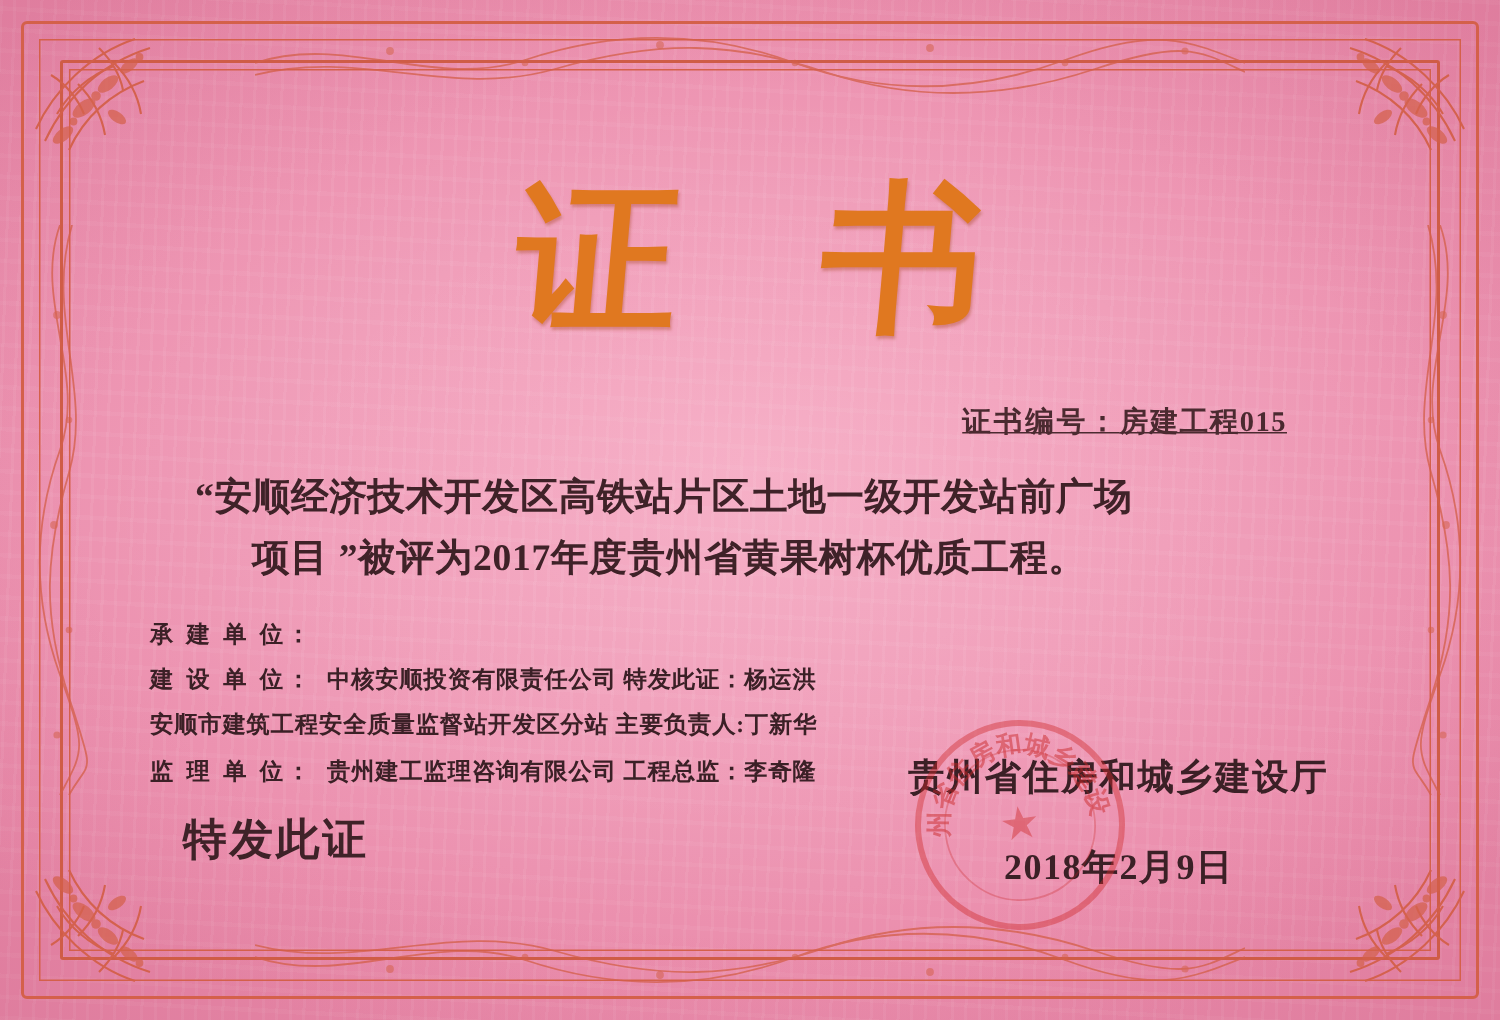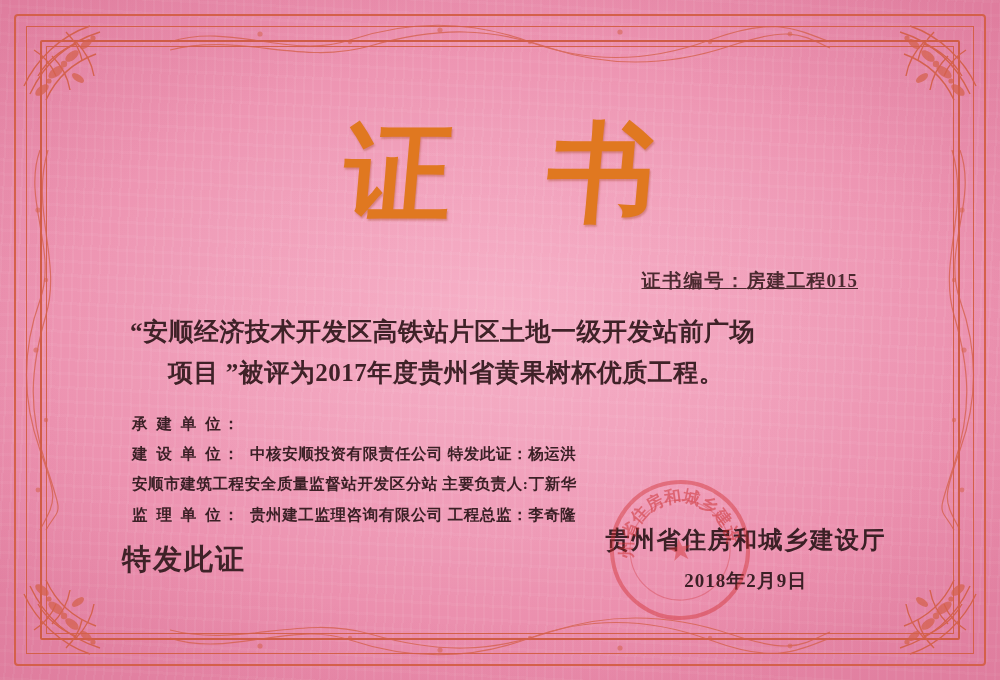--- a/index.html
+++ b/index.html
@@ -125,21 +125,20 @@
     padding-left: 40px;
     padding-right: 20px;
   }
   .party-row {
     display: flex;
     align-items: center;
     font-size: 15.5px;
     color: #3b2026;
     line-height: 1.95;
     white-space: nowrap;
-    margin-left: 32px;
   }
   .party-label {
     width: 118px;
     flex: 0 0 118px;
     letter-spacing: 2.5px;
     font-weight: 600;
   }
   .party-value {
     letter-spacing: 0.6px;
     font-weight: 600;
@@ -158,22 +157,22 @@
     bottom: 34px;
     text-align: center;
     color: #3b2026;
   }
   .issuer .org {
     font-size: 24px;
     font-weight: bold;
     letter-spacing: 1.5px;
   }
   .issuer .date {
-    margin-top: 12px;
-    font-size: 19px;
+    margin-top: 28px;
+    font-size: 24px;
     font-weight: bold;
     letter-spacing: 1px;
   }
 
   
   .seal {
     position: absolute;
     left: 610px;
     bottom: 60px;
     width: 132px;

